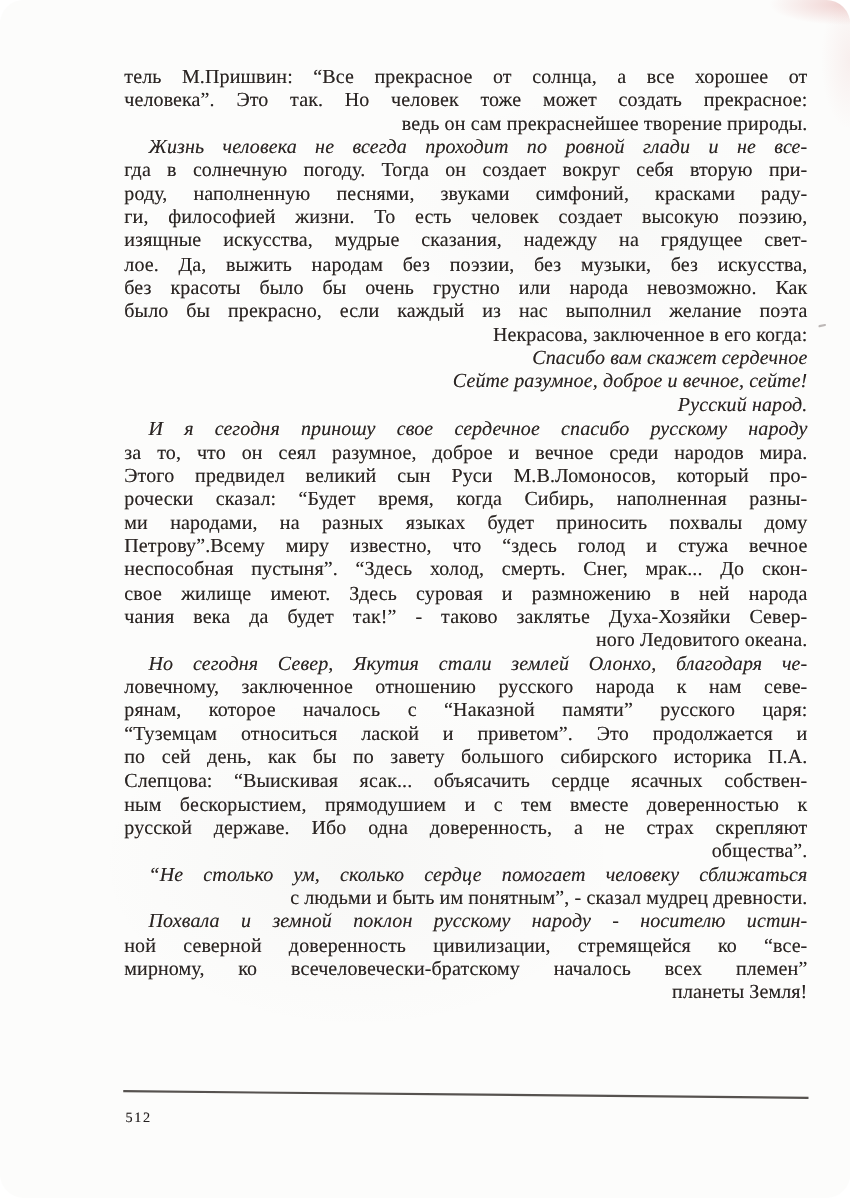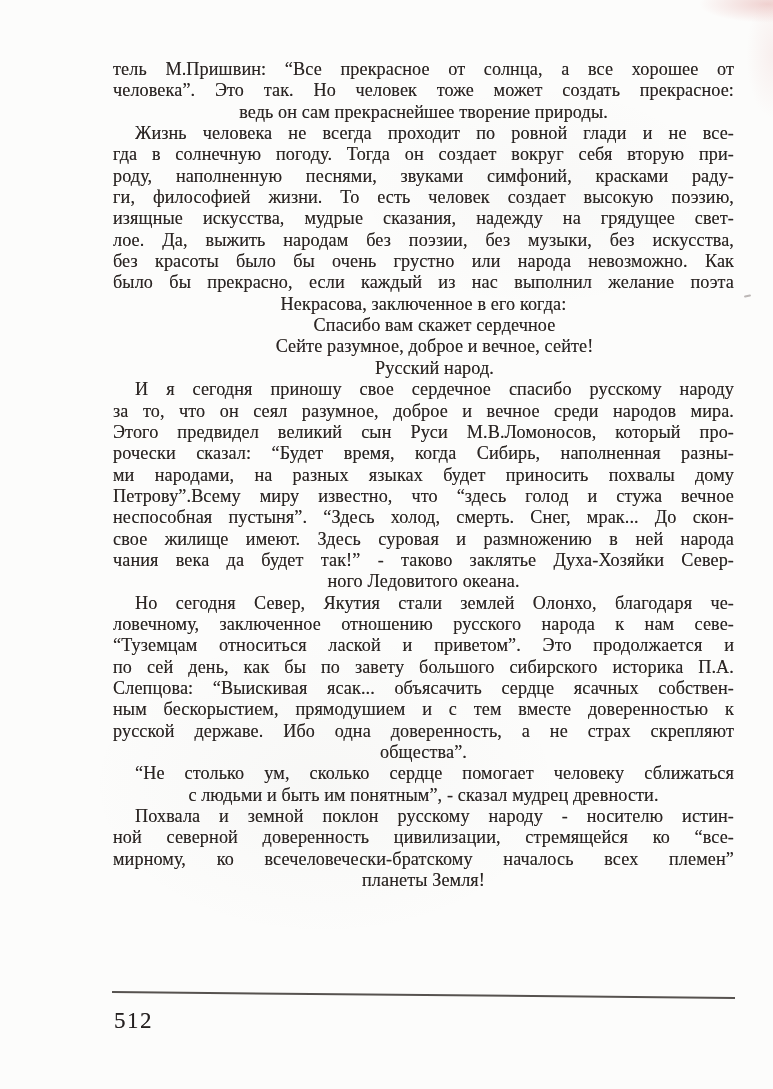--- a/index.html
+++ b/index.html
@@ -16,42 +16,44 @@
   }
   .scan-page {
     position: absolute;
     inset: 0;
     background-color: #fcfcfb;
     background-image:
       radial-gradient(95px 26px at 768px 4px,  rgba(225,158,156,0.45), rgba(225,158,156,0) 72%),
       radial-gradient(38px 90px at 773px 55px, rgba(226,170,168,0.16), rgba(226,170,168,0) 70%),
       radial-gradient(340px 220px at 42% 72%,  rgba(120,118,112,0.035), rgba(120,118,112,0) 70%),
       radial-gradient(260px 160px at 70% 18%,  rgba(120,118,112,0.03),  rgba(120,118,112,0) 70%);
+    border-radius: 22px;
   }
   .text-block {
     position: absolute;
     left: 113px;
     top: 59px;
     width: 621px;
     font-size: 18.2px;
     line-height: 21.35px;
     color: #2a2523;
     letter-spacing: 0.1px;
     text-shadow: 0 0 0.6px rgba(62,52,50,0.55);
   }
   .line {
-    text-align: center;
+    text-align: right;
     white-space: normal;
   }
   .line.j {
     text-align: justify;
     text-align-last: justify;
   }
   .line.ind {
     text-indent: 22px;
+    font-style: italic;
   }
   .scan-speck {
     position: absolute;
     left: 744px;
     top: 295px;
     width: 7px;
     height: 2px;
     background: rgba(110,100,98,0.45);
     transform: rotate(-12deg);
     border-radius: 1px;
@@ -63,21 +65,21 @@
     width: 623px;
     height: 2.4px;
     background: #56524f;
     transform: rotate(0.55deg);
     transform-origin: right center;
   }
   .page-number {
     position: absolute;
     left: 114px;
     top: 1008px;
-    font-size: 23px;
+    font-size: 13px;
     letter-spacing: 1.5px;
     color: #242020;
     text-shadow: 0 0 0.6px rgba(62,52,50,0.5);
   }
 </style>
 </head>
 <body>
 
 <div class="scan-page">
   <div class="text-block" id="text-block">
@@ -101,20 +103,21 @@
       <div class="line j">Этого предвидел великий сын Руси М.В.Ломоносов, который про-</div>
       <div class="line j">рочески сказал: “Будет время, когда Сибирь, наполненная разны-</div>
       <div class="line j">ми народами, на разных языках будет приносить похвалы дому</div>
       <div class="line j">Петрову”.Всему миру известно, что “здесь голод и стужа вечное</div>
       <div class="line j">неспособная пустыня”. “Здесь холод, смерть. Снег, мрак... До скон-</div>
       <div class="line j">свое жилище имеют. Здесь суровая и размножению в ней народа</div>
       <div class="line j">чания века да будет так!” - таково заклятье Духа-Хозяйки Север-</div>
       <div class="line">ного Ледовитого океана.</div>
       <div class="line j ind">Но сегодня Север, Якутия стали землей Олонхо, благодаря че-</div>
       <div class="line j">ловечному, заключенное отношению русского народа к нам севе-</div>
+      <div class="line j">рянам, которое началось с “Наказной памяти” русского царя:</div>
       <div class="line j">“Туземцам относиться лаской и приветом”. Это продолжается и</div>
       <div class="line j">по сей день, как бы по завету большого сибирского историка П.А.</div>
       <div class="line j">Слепцова: “Выискивая ясак... объясачить сердце ясачных собствен-</div>
       <div class="line j">ным бескорыстием, прямодушием и с тем вместе доверенностью к</div>
       <div class="line j">русской державе. Ибо одна доверенность, а не страх скрепляют</div>
       <div class="line">общества”.</div>
       <div class="line j ind">“Не столько ум, сколько сердце помогает человеку сближаться</div>
       <div class="line">с людьми и быть им понятным”, - сказал мудрец древности.</div>
       <div class="line j ind">Похвала и земной поклон русскому народу - носителю истин-</div>
       <div class="line j">ной северной доверенность цивилизации, стремящейся ко “все-</div>

